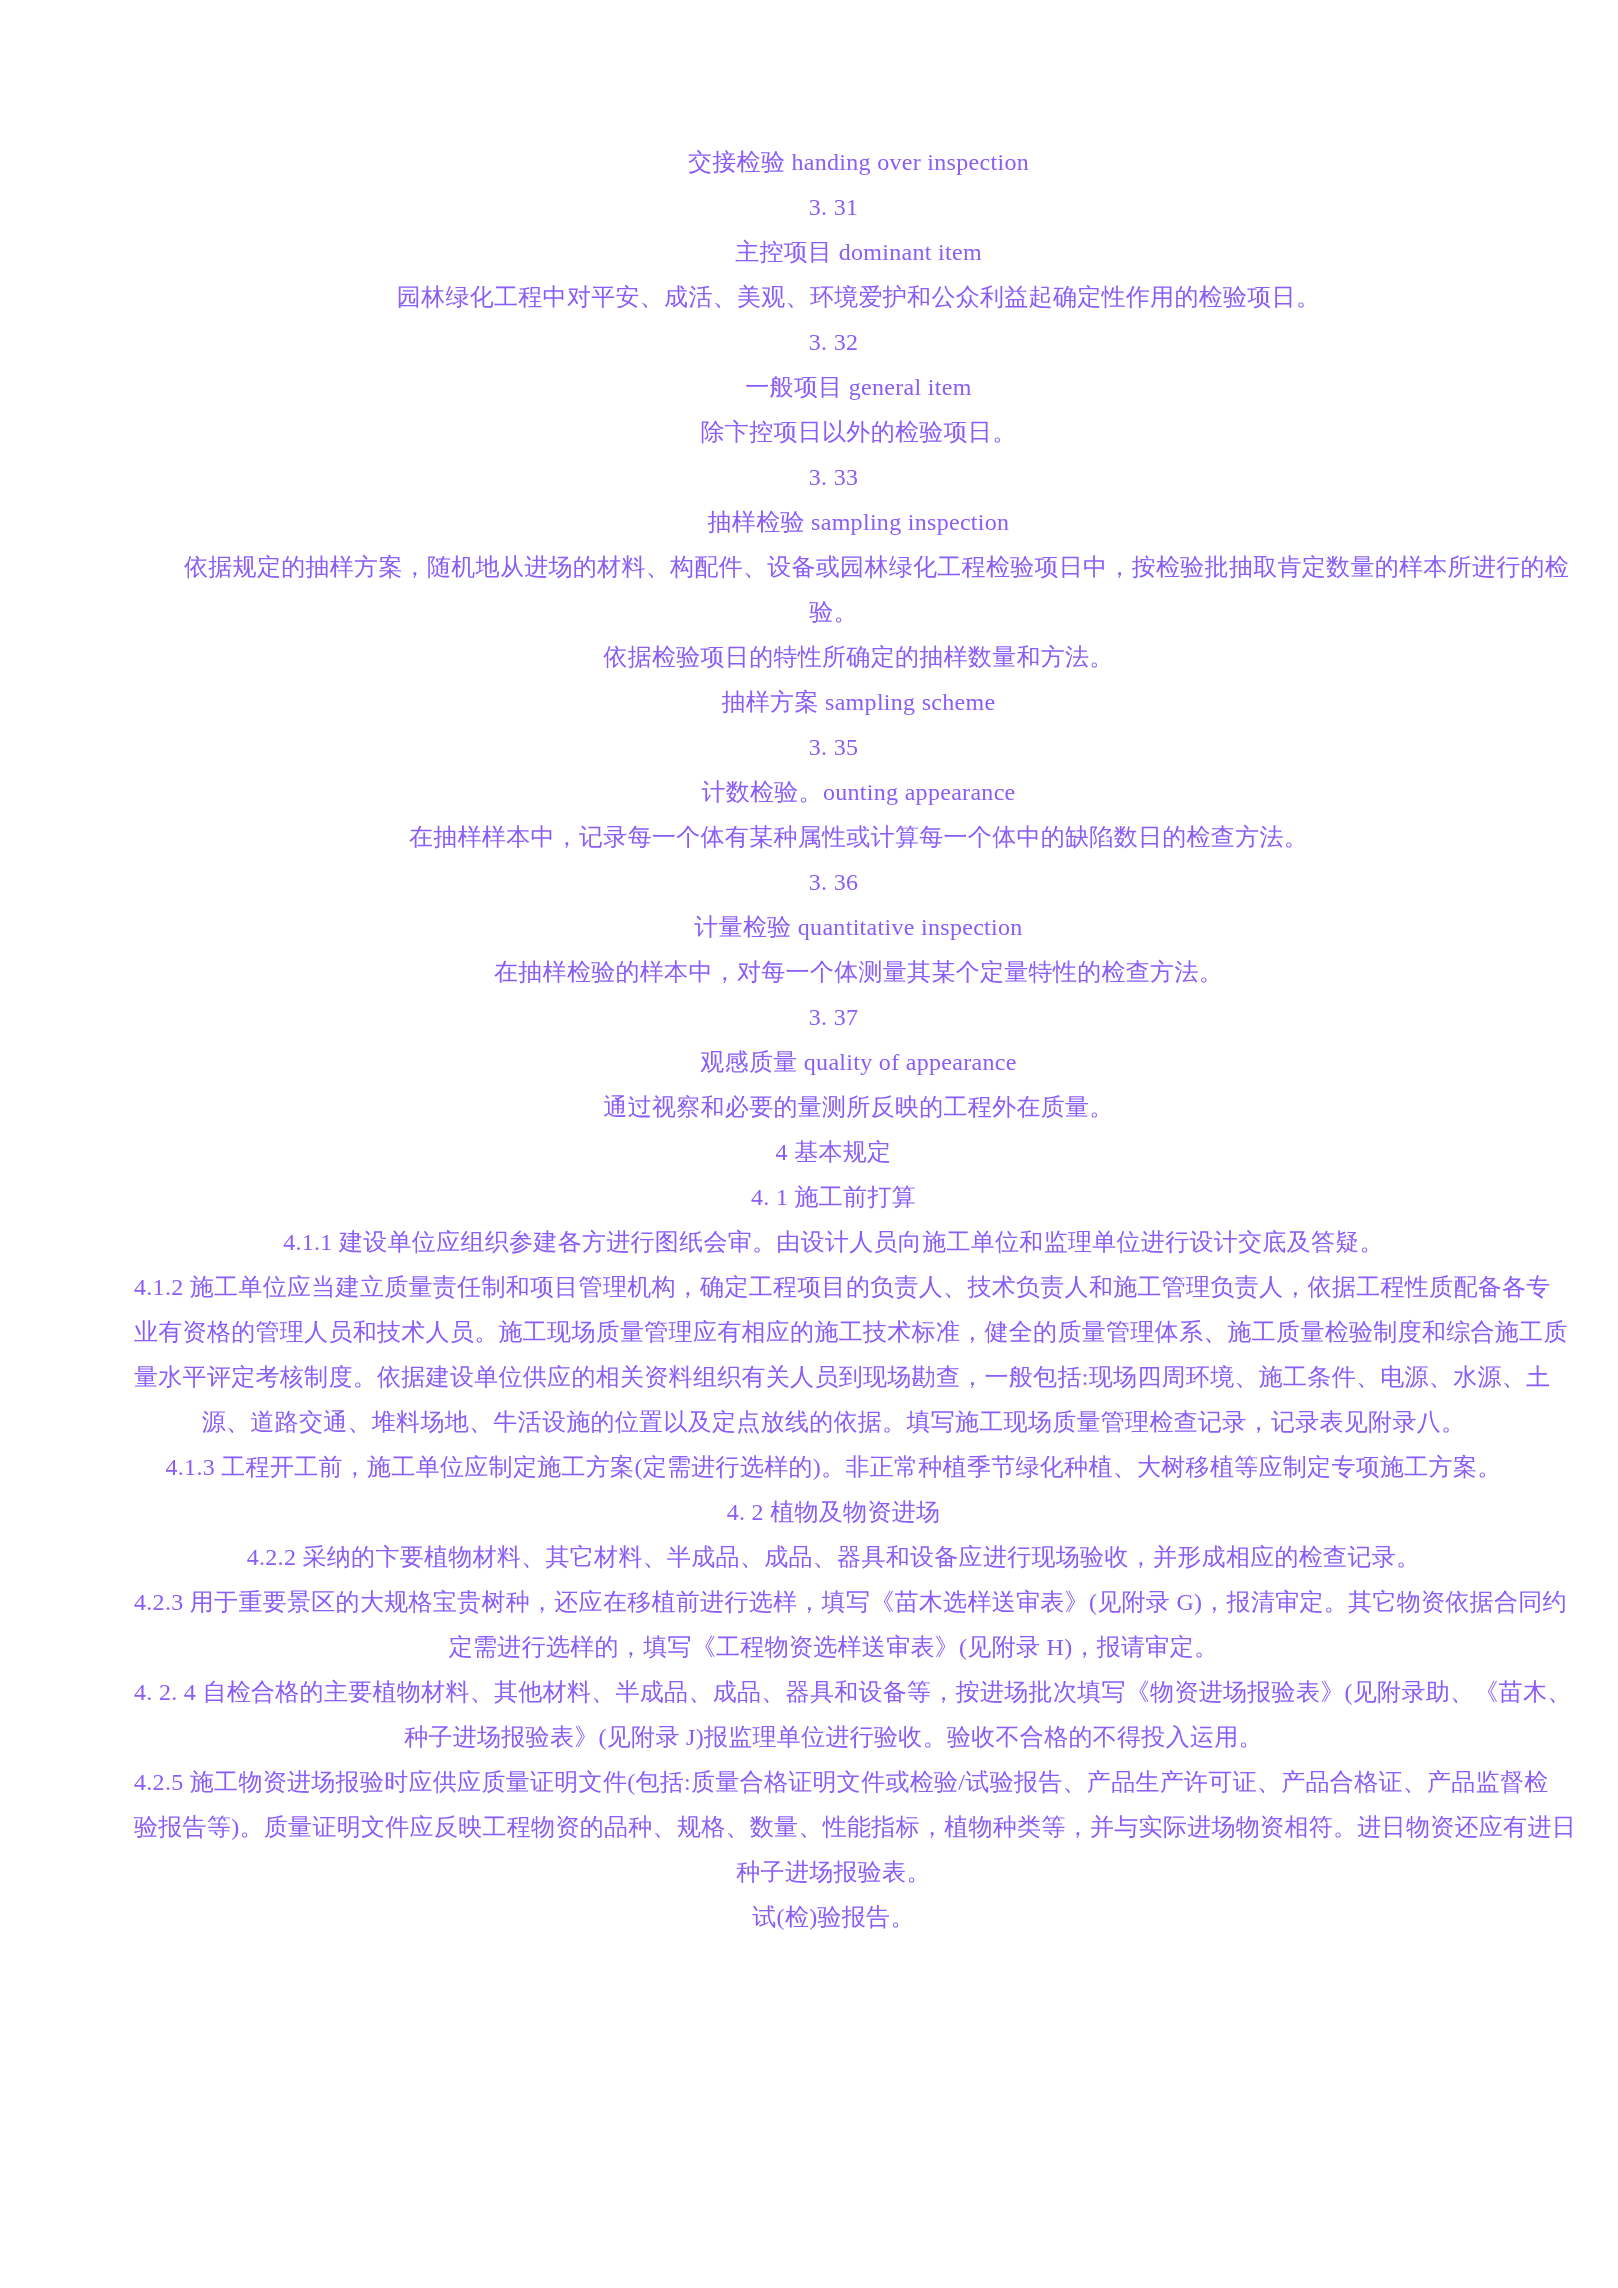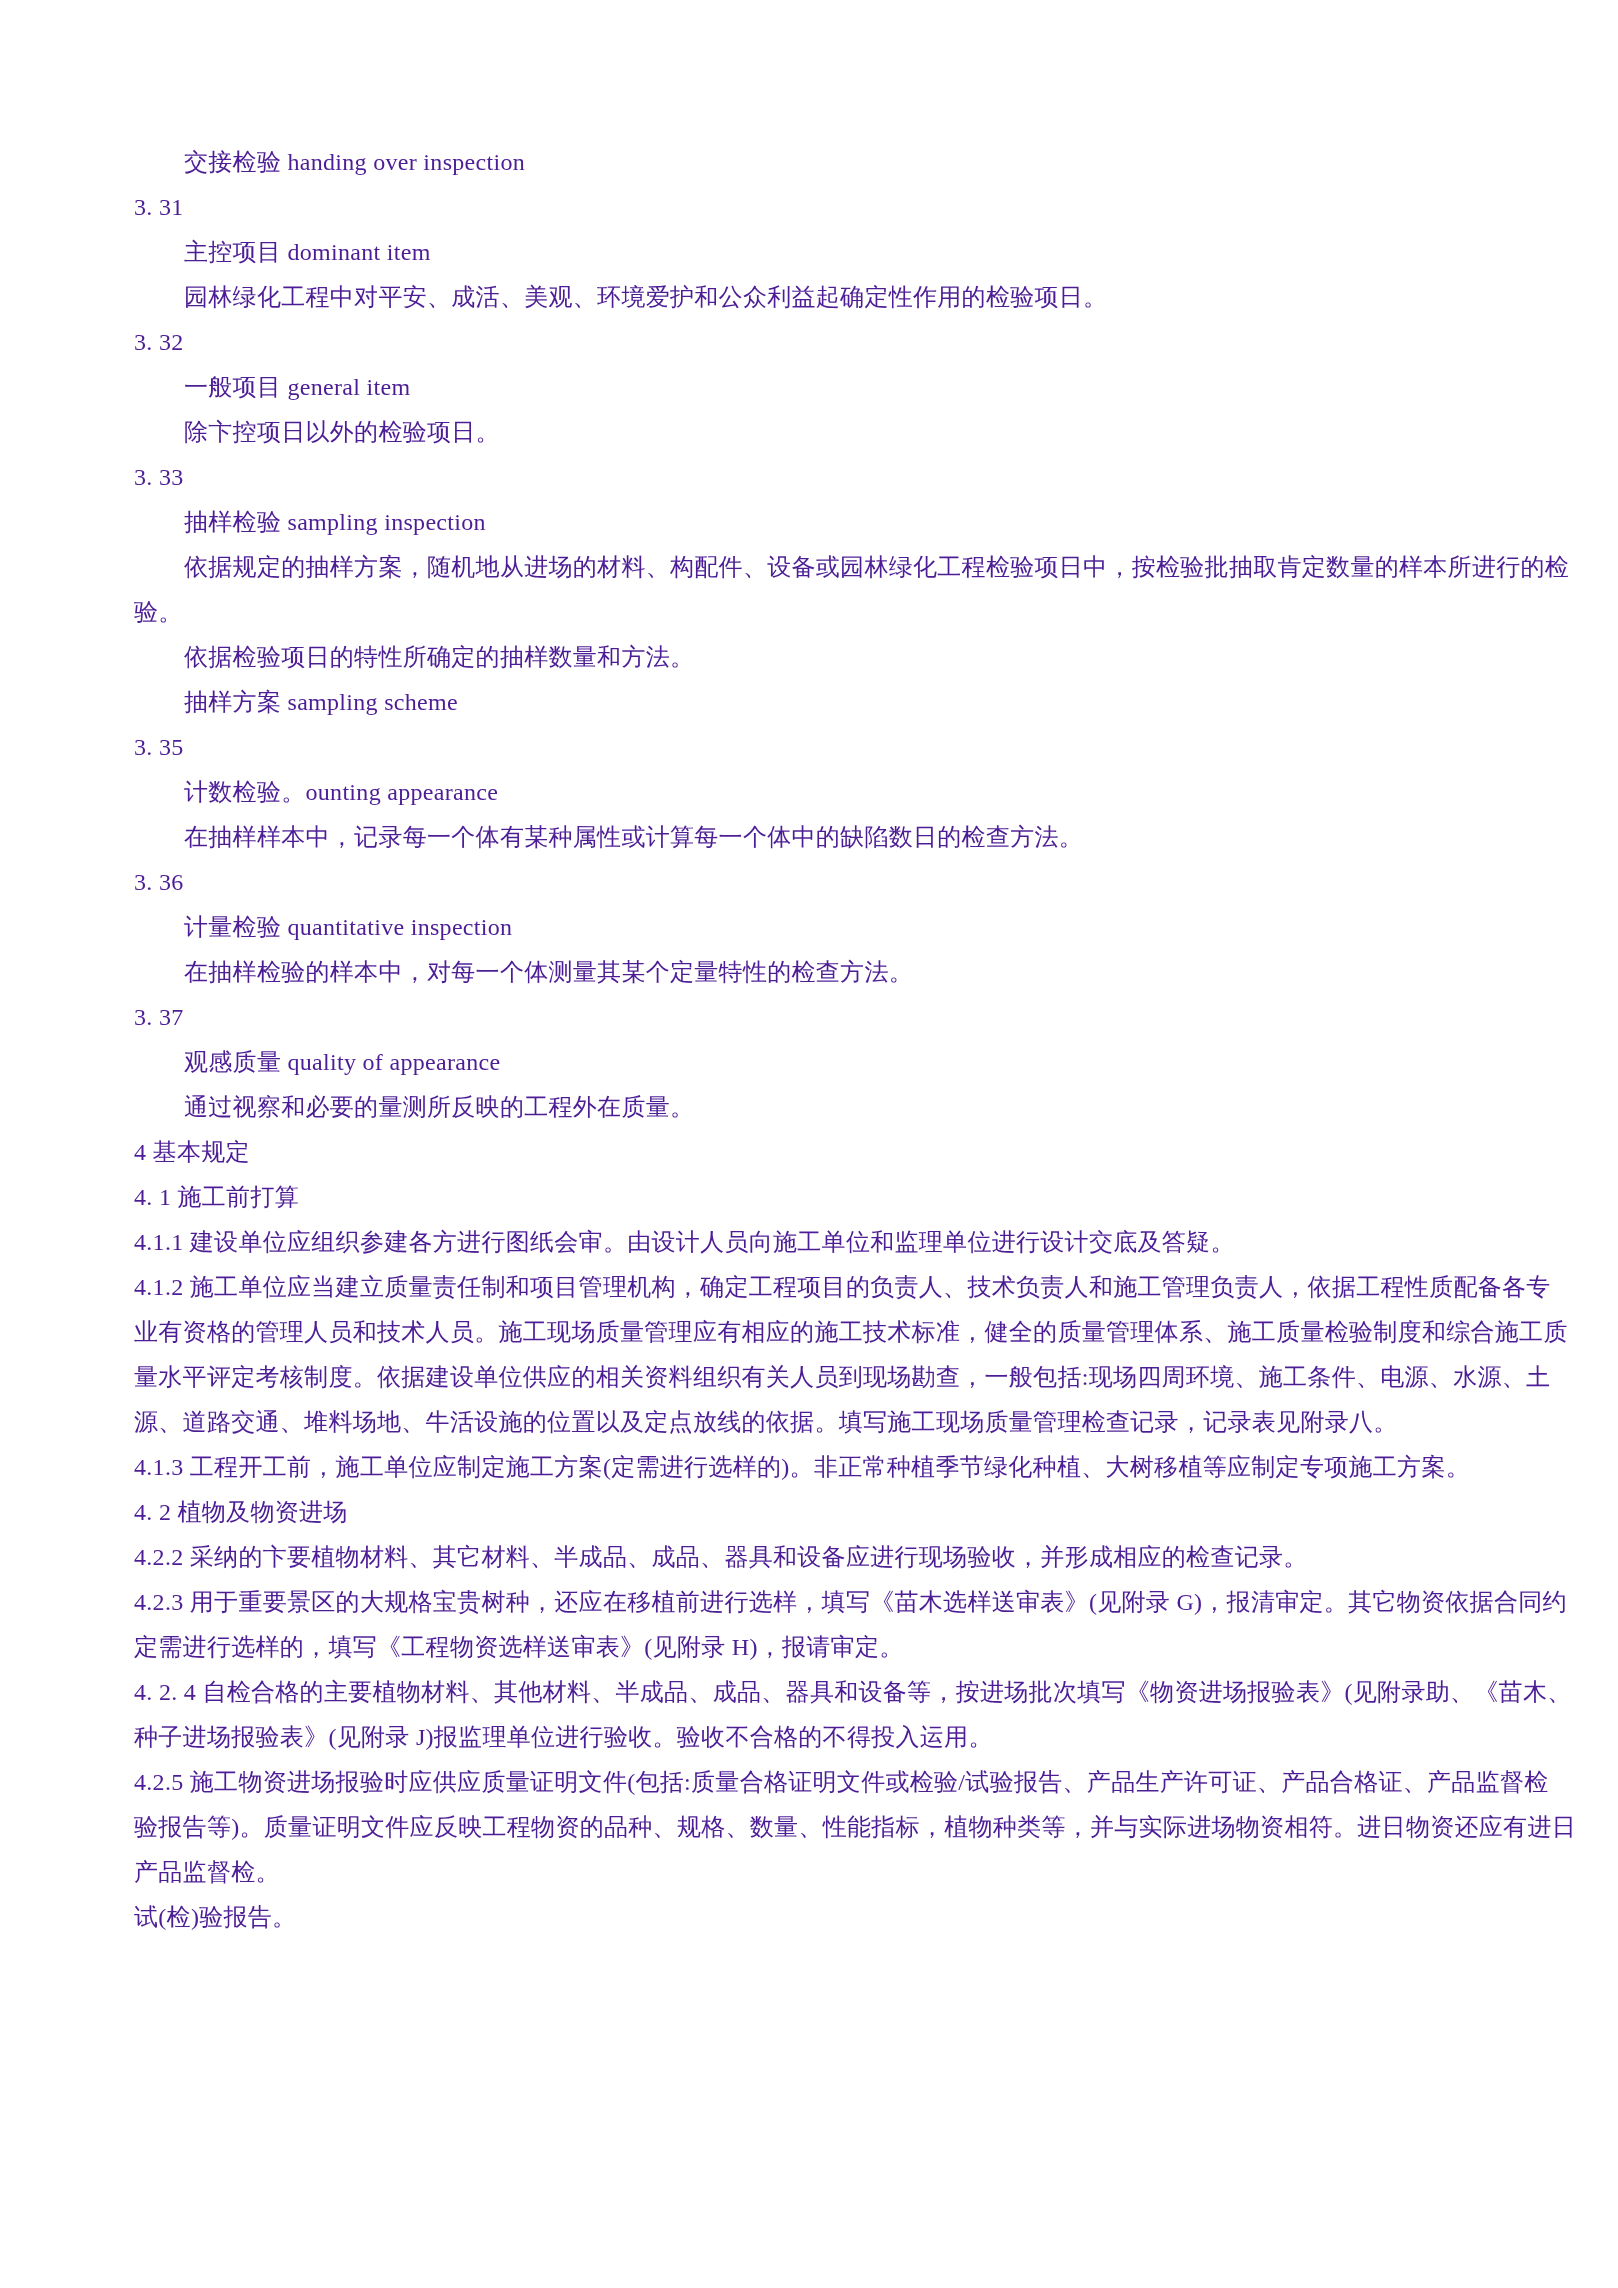--- a/index.html
+++ b/index.html
@@ -33,21 +33,21 @@
     height: 45px;
   }
   .line.indent {
     padding-left: 50px;
   }
 </style>
 </head>
 <body style="background: rgb(255, 255, 255);">
 
 <div class="page">
-  <div class="text-block" style="color: #4c1d95;">
+  <div class="text-block" style="color: #8b5cf6; text-align: center;">
       <div class="line indent">交接检验 handing over inspection</div>
       <div class="line">3. 31</div>
       <div class="line indent">主控项目 dominant item</div>
       <div class="line indent">园林绿化工程中对平安、成活、美观、环境爱护和公众利益起确定性作用的检验项日。</div>
       <div class="line">3. 32</div>
       <div class="line indent">一般项目 general item</div>
       <div class="line indent">除卞控项日以外的检验项日。</div>
       <div class="line">3. 33</div>
       <div class="line indent">抽样检验 sampling inspection</div>
       <div class="line indent">依据规定的抽样方案，随机地从进场的材料、构配件、设备或园林绿化工程检验项日中，按检验批抽取肯定数量的样本所进行的检</div>
@@ -72,17 +72,17 @@
       <div class="line">源、道路交通、堆料场地、牛活设施的位置以及定点放线的依据。填写施工现场质量管理检查记录，记录表见附录八。</div>
       <div class="line">4.1.3 工程开工前，施工单位应制定施工方案(定需进行选样的)。非正常种植季节绿化种植、大树移植等应制定专项施工方案。</div>
       <div class="line">4. 2 植物及物资进场</div>
       <div class="line">4.2.2 采纳的卞要植物材料、其它材料、半成品、成品、器具和设备应进行现场验收，并形成相应的检查记录。</div>
       <div class="line">4.2.3 用于重要景区的大规格宝贵树种，还应在移植前进行选样，填写《苗木选样送审表》(见附录 G)，报清审定。其它物资依据合同约</div>
       <div class="line">定需进行选样的，填写《工程物资选样送审表》(见附录 H)，报请审定。</div>
       <div class="line">4. 2. 4 自检合格的主要植物材料、其他材料、半成品、成品、器具和设备等，按进场批次填写《物资进场报验表》(见附录助、《苗木、</div>
       <div class="line">种子进场报验表》(见附录 J)报监理单位进行验收。验收不合格的不得投入运用。</div>
       <div class="line">4.2.5 施工物资进场报验时应供应质量证明文件(包括:质量合格证明文件或检验/试验报告、产品生产许可证、产品合格证、产品监督检</div>
       <div class="line">验报告等)。质量证明文件应反映工程物资的品种、规格、数量、性能指标，植物种类等，并与实际进场物资相符。进日物资还应有进日</div>
-      <div class="line">产品监督检。</div>
+      <div class="line">种子进场报验表。</div>
       <div class="line">试(检)验报告。</div>
     </div>
 </div>
 
 
 </body></html>

